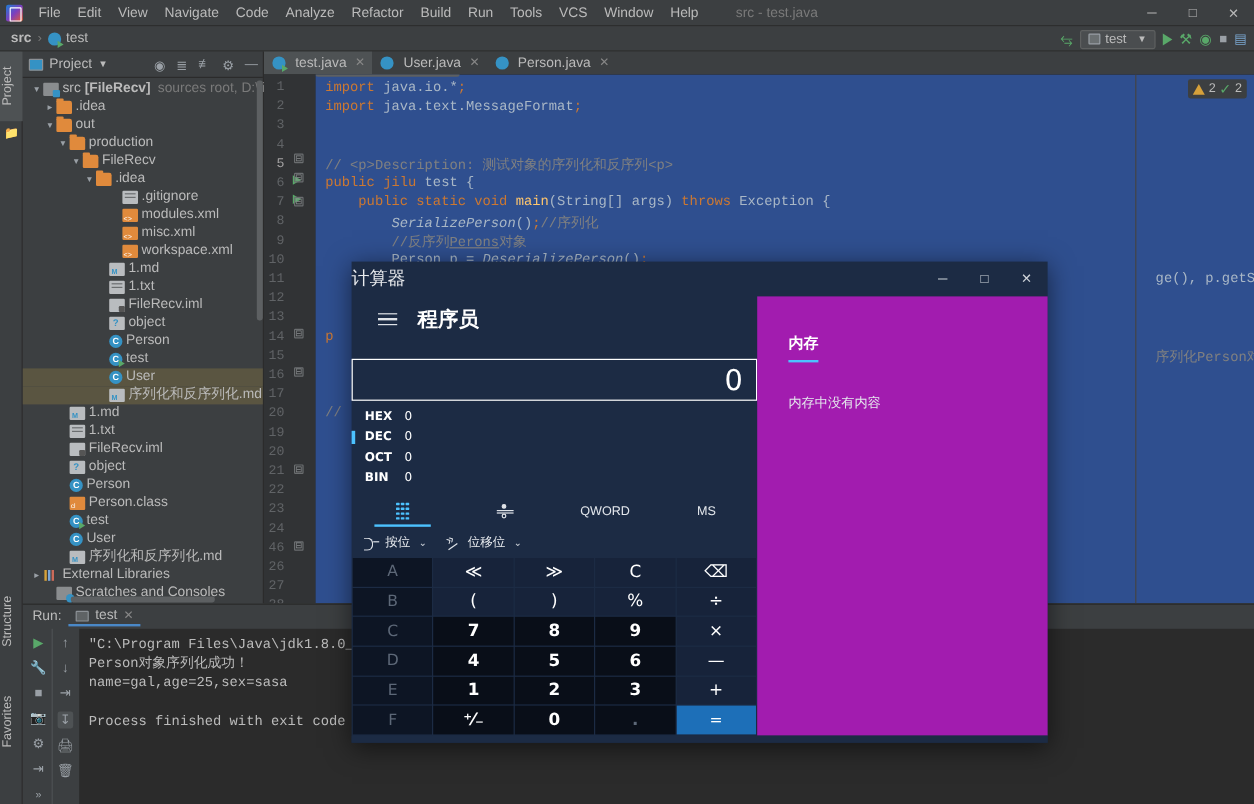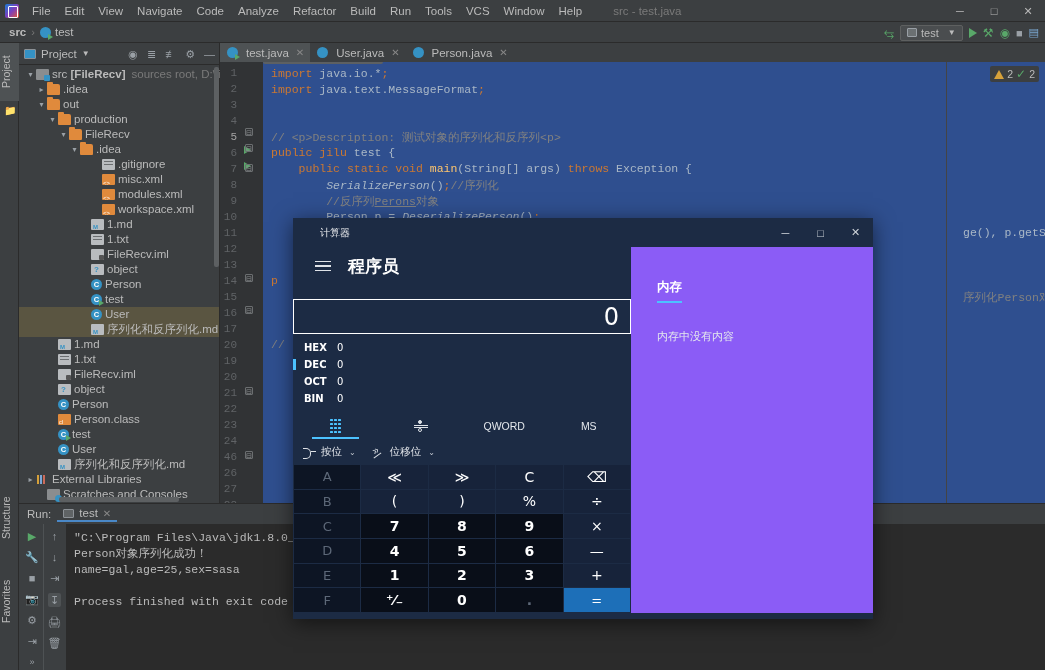--- a/index.html
+++ b/index.html
@@ -307,21 +307,21 @@
   
   .calc {
     position: absolute; left: 293px; top: 218px; width: 580px; height: 401px;
     background: #1c2b44; box-shadow: 0 4px 20px rgba(0,0,0,.55);
     display: flex; flex-direction: column;
   }
   .calc-title {
     height: 29px; display: flex; align-items: center; position: relative; flex: none;
   }
   .calc-title .t {
-    font-size: 10px; color: #e8eaed; margin-left: 27px; text-align: right;
+    font-size: 15px; color: #e8eaed; margin-left: 0; text-align: right;
   }
   .calc-wbtns { position: absolute; right: 0; top: 0; height: 29px; display: flex; }
   .cwb {
     width: 35px; height: 29px; display: flex; align-items: center; justify-content: center;
     color: #cfd4da; font-size: 11px;
   }
   .calc-body { flex: 1; display: flex; }
   .calc-left { width: 338px; display: flex; flex-direction: column; }
   .calc-modehead { height: 38px; display: flex; align-items: center; padding-left: 22px; }
   .hamburger { width: 16px; display: flex; flex-direction: column; gap: 3px; }
@@ -414,21 +414,21 @@
     background: #17233a; display: flex; align-items: center; justify-content: center;
     font-size: 13px; color: #ffffff; font-family: "DejaVu Sans", sans-serif;
     user-select: none;
   }
   .key.hex { background: #0d1524; color: #5d6878; font-weight: normal; }
   .key.num { background: #090e18; font-weight: bold; font-size: 14px; }
   .key.num.dot { color: #5d6878; }
   .key.op { background: #17233a; font-size: 14px; }
   .key.equals { background: #1d6fb8; }
   .calc-right {
-    flex: 1; background: #8b5cf6; padding: 30px 0 0 26px;
+    flex: 1; background: #a21caf; padding: 30px 0 0 26px;
   }
   .mem-tab {
     font-size: 12.5px; color: #ffffff; font-weight: bold; display: inline-block;
     padding-bottom: 5px; border-bottom: 2px solid #4cc2ff;
     font-family: "DejaVu Sans", sans-serif;
   }
   .mem-empty {
     margin-top: 26px; font-size: 11px; color: #e4e8ed;
     font-family: "DejaVu Sans", sans-serif;
   }
@@ -541,26 +541,26 @@
           <span>.idea</span>
         </div>
         <div class="trow" style="padding-left: 72px;">
           <span class="tw"></span>
           <span class="fi doc"></span>
           <span>.gitignore</span>
         </div>
         <div class="trow" style="padding-left: 72px;">
           <span class="tw"></span>
           <span class="fi xml"></span>
+          <span>modules.xml</span>
+        </div>
+        <div class="trow" style="padding-left: 72px;">
+          <span class="tw"></span>
+          <span class="fi xml"></span>
           <span>misc.xml</span>
-        </div>
-        <div class="trow" style="padding-left: 72px;">
-          <span class="tw"></span>
-          <span class="fi xml"></span>
-          <span>modules.xml</span>
         </div>
         <div class="trow" style="padding-left: 72px;">
           <span class="tw"></span>
           <span class="fi xml"></span>
           <span>workspace.xml</span>
         </div>
         <div class="trow" style="padding-left: 61px;">
           <span class="tw"></span>
           <span class="fi md"></span>
           <span>1.md</span>

